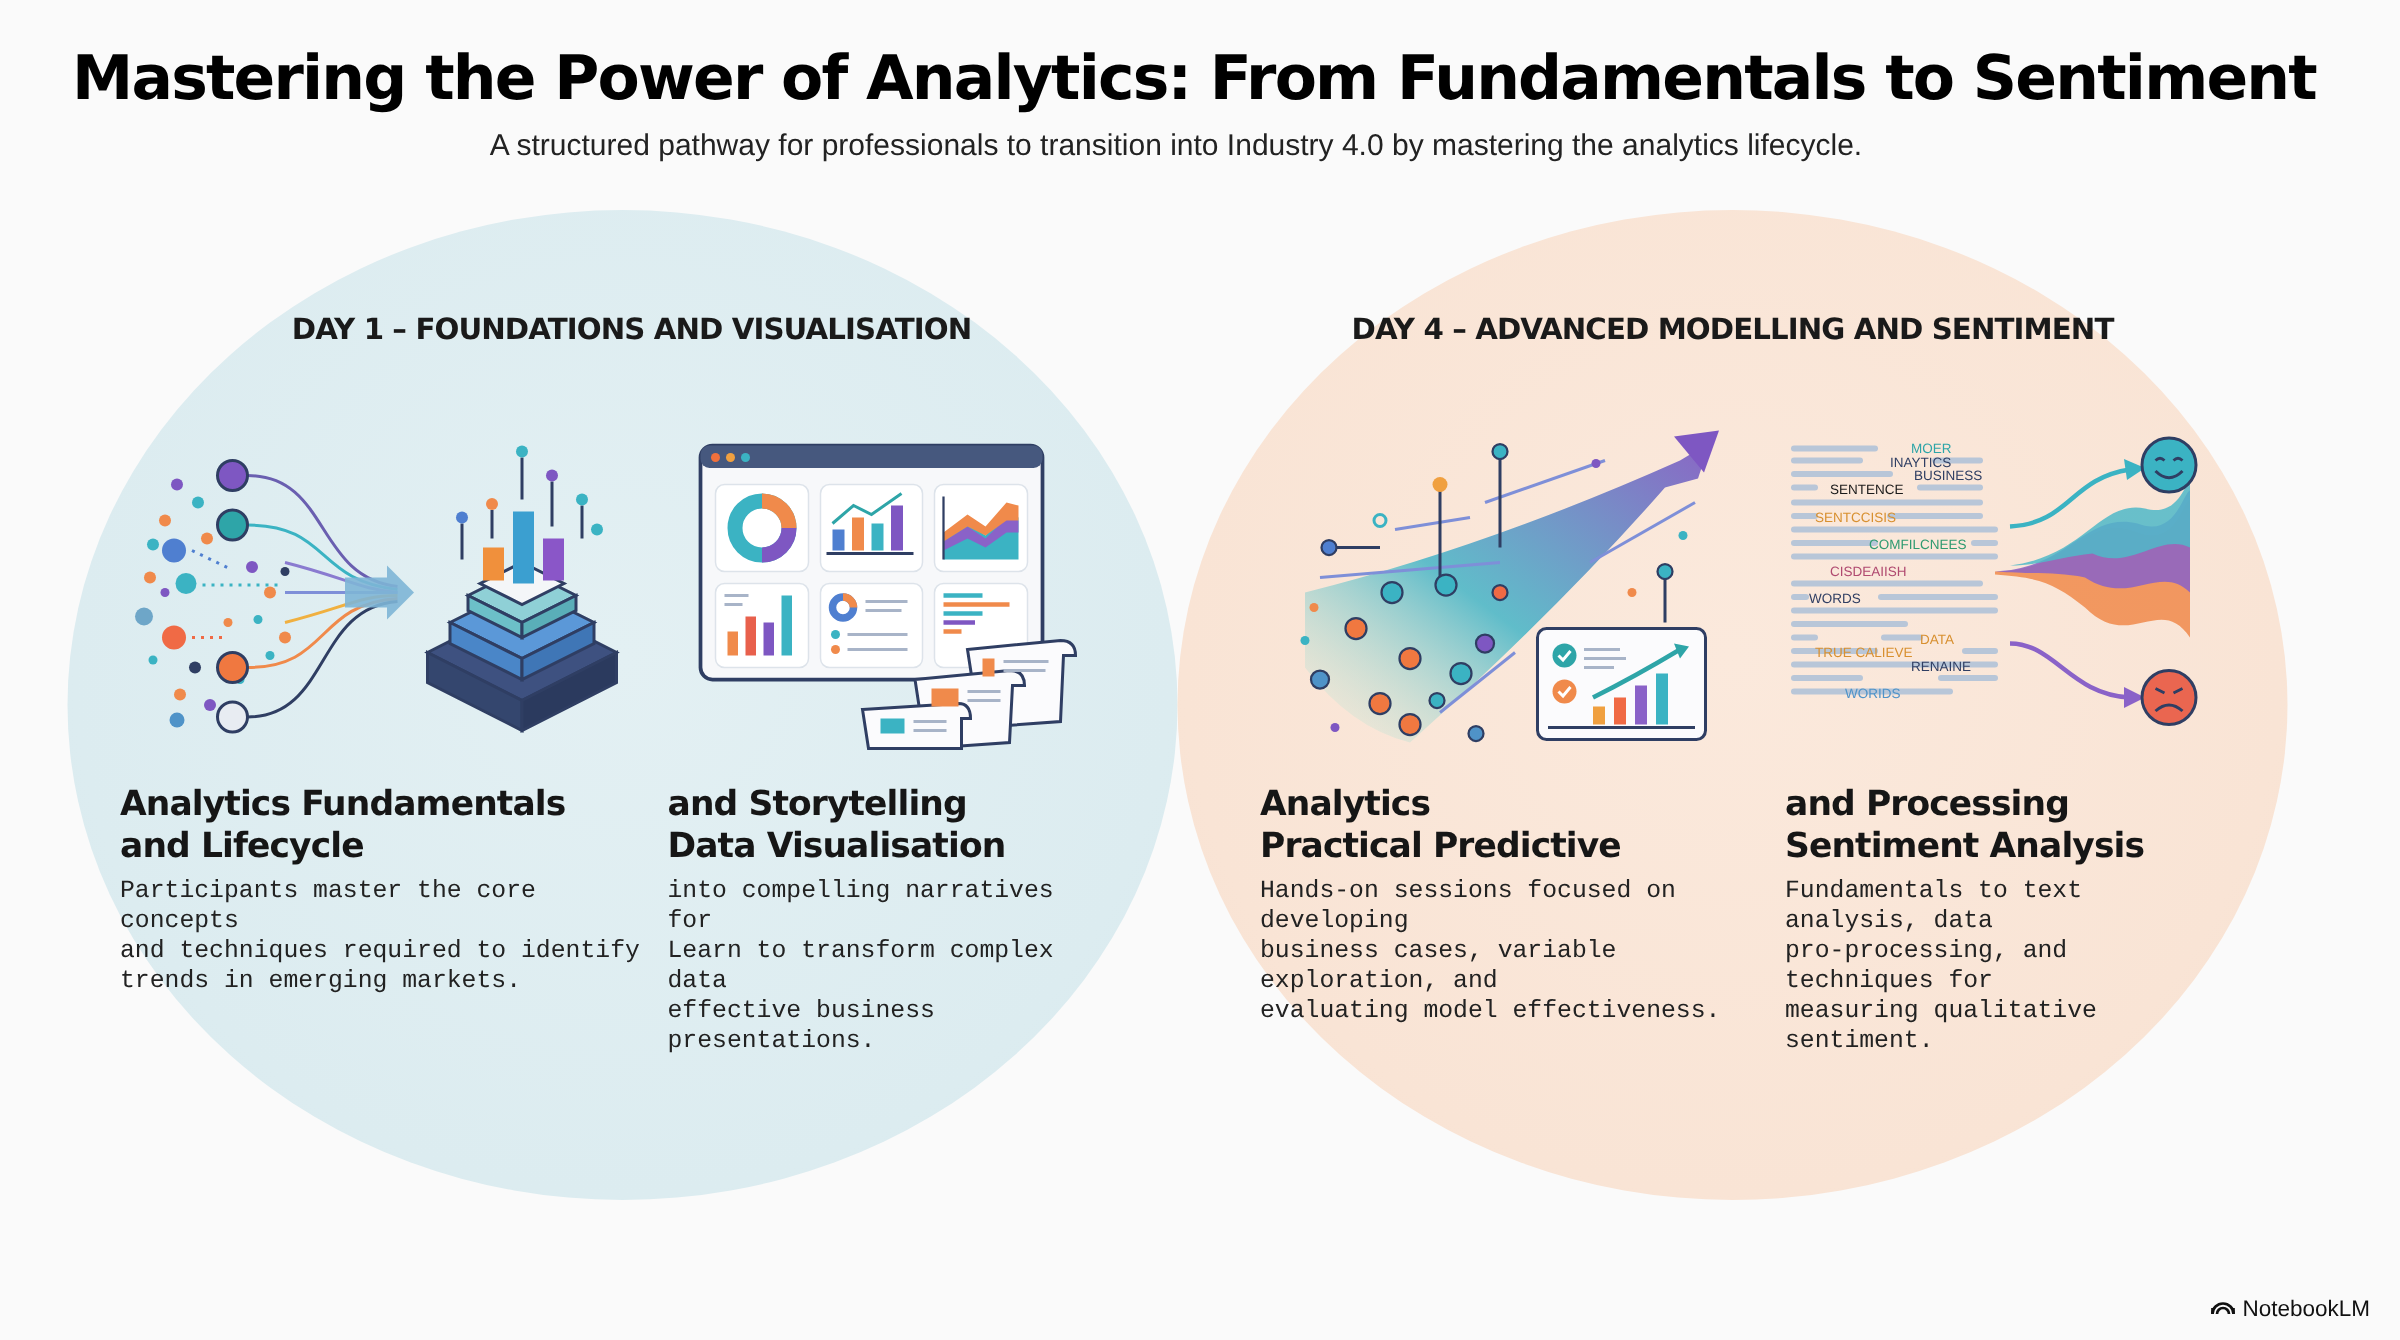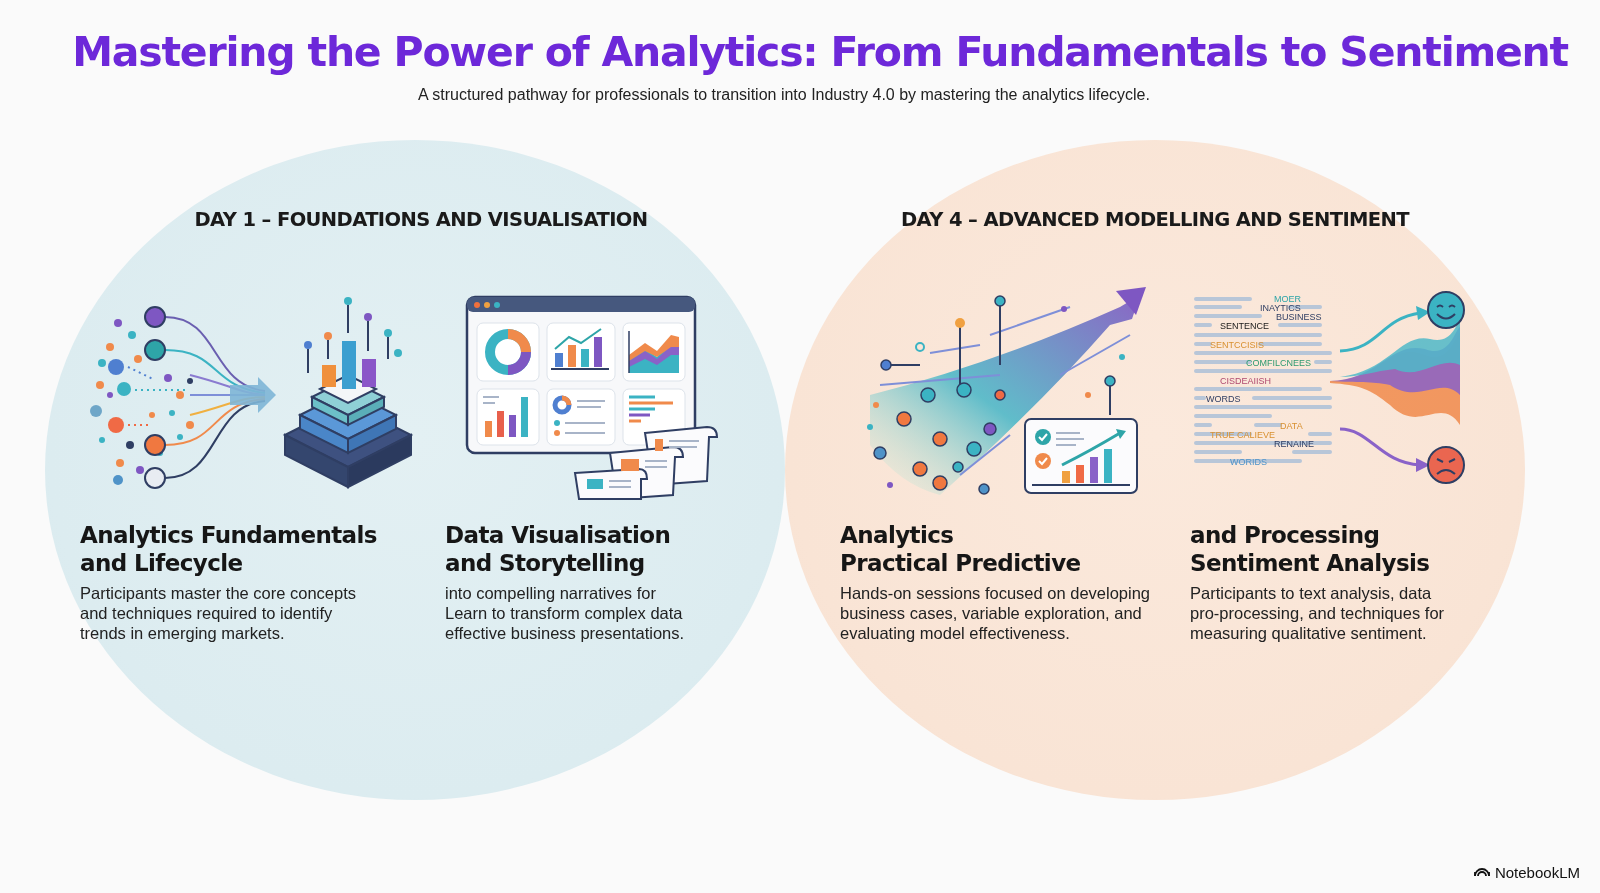--- a/index.html
+++ b/index.html
@@ -4,47 +4,47 @@
 <style>
   * { box-sizing: border-box; margin: 0; padding: 0; }
   html, body { width: 1600px; height: 893px; overflow: hidden; }
   body {
     background: #fafafa;
     font-family: "Liberation Sans", "DejaVu Sans", sans-serif;
     color: #111;
     position: relative;
   }
   .title {
-    position: absolute; left: 0; top: 28px; width: 1568px;
-    text-align: right; font-family: "DejaVu Sans", sans-serif;
-    font-weight: 700; font-size: 41px; letter-spacing: -1.2px; color: #6d28d9;
+    position: absolute; left: 12px; top: 28px; width: 1568px;
+    text-align: center; font-family: "DejaVu Sans", sans-serif;
+    font-weight: 700; font-size: 41px; letter-spacing: -1.2px; color: #000000;
   }
   .subtitle {
     position: absolute; left: 0; top: 86px; width: 1568px;
-    text-align: center; font-size: 16px; color: #222;
+    text-align: center; font-size: 20px; color: #222;
   }
   .circle {
     position: absolute; width: 740px; height: 660px; border-radius: 50%;
     top: 140px;
   }
   .circle.day1 { left: 45px; background: radial-gradient(ellipse at 50% 45%, #e3f0f3 0%, #dcecf0 70%, #d6e9ee 100%); }
   .circle.day2 { left: 785px; background: radial-gradient(ellipse at 50% 45%, #fbe9dc 0%, #f9e4d5 70%, #f6dfcf 100%); }
   .day-heading {
     position: absolute; top: 208px; text-align: center;
     font-family: "DejaVu Sans", sans-serif; font-weight: 700;
     font-size: 19.5px; letter-spacing: -0.6px; color: #1a1a1a;
   }
   .card { position: absolute; top: 285px; text-align: left; }
   .card .illus { width: 100%; height: 220px; }
   .card .card-title {
     margin-top: 12px; font-family: "DejaVu Sans", sans-serif; font-weight: 700;
     font-size: 23px; line-height: 28px; letter-spacing: -0.6px; color: #161616;
   }
   .card .card-desc {
-    margin-top: 6px; font-size: 16.5px; line-height: 20px; color: #222;
+    margin-top: 6px; font-size: 16.5px; line-height: 20px; color: #222; font-family: Liberation Mono, monospace;
   }
   .brand {
     position: absolute; right: 20px; bottom: 12px; font-size: 15px; color: #111;
     display: flex; align-items: flex-start; gap: 5px;
   }
 </style>
 </head>
 <body>
 
 <div class="title">Mastering the Power of Analytics: From Fundamentals to Sentiment</div>
@@ -204,22 +204,22 @@
     <line x1="224" y1="156" x2="254" y2="156" stroke="#a8b4c8" stroke-width="2"></line>
       <line x1="224" y1="162" x2="252" y2="162" stroke="#a8b4c8" stroke-width="2"></line>
     <rect x="176" y="174" width="18" height="12" fill="#f08a4b"></rect>
     <line x1="200" y1="176" x2="222" y2="176" stroke="#a8b4c8" stroke-width="2"></line>
       <line x1="200" y1="182" x2="222" y2="182" stroke="#a8b4c8" stroke-width="2"></line>
     <rect x="142" y="194" width="16" height="10" fill="#3bb3c3"></rect>
     <line x1="164" y1="196" x2="186" y2="196" stroke="#a8b4c8" stroke-width="2"></line>
       <line x1="164" y1="202" x2="186" y2="202" stroke="#a8b4c8" stroke-width="2"></line>
   </svg>
   <div class="card-title">
+    <div>and Storytelling</div>
     <div>Data Visualisation</div>
-    <div>and Storytelling</div>
   </div>
   <div class="card-desc">
     <div>into compelling narratives for</div>
     <div>Learn to transform complex data</div>
     <div>effective business presentations.</div>
   </div>
 </div>
 
 <div class="circle day2"></div>
 <div class="day-heading" style="left:785px;width:740px;">DAY 4 – ADVANCED MODELLING AND SENTIMENT</div>
@@ -361,21 +361,21 @@
     <path d="M247 29 q9 9 18 0" stroke="#2f3e63" stroke-width="2" fill="none"></path>
     <circle cx="256" cy="180" r="18" fill="#ea6650" stroke="#2f3e63" stroke-width="2"></circle>
     <path d="M247 174 l6 3 M265 174 l-6 3" stroke="#2f3e63" stroke-width="2" fill="none"></path>
     <path d="M247 189 q9 -8 18 0" stroke="#2f3e63" stroke-width="2" fill="none"></path>
   </svg>
   <div class="card-title">
     <div>and Processing</div>
     <div>Sentiment Analysis</div>
   </div>
   <div class="card-desc">
-    <div>Participants to text analysis, data</div>
+    <div>Fundamentals to text analysis, data</div>
     <div>pro-processing, and techniques for</div>
     <div>measuring qualitative sentiment.</div>
   </div>
 </div>
 
 <div class="brand">
   <svg width="16" height="13" viewBox="0 0 16 13">
     <path d="M1 12 A7 7 0 0 1 15 12" fill="none" stroke="#111" stroke-width="1.8"></path>
     <path d="M4 12 A4 4 0 0 1 12 12" fill="none" stroke="#111" stroke-width="1.8"></path>
     <path d="M1 12 L1 8 M15 12 L15 8" stroke="#111" stroke-width="1.8"></path>

